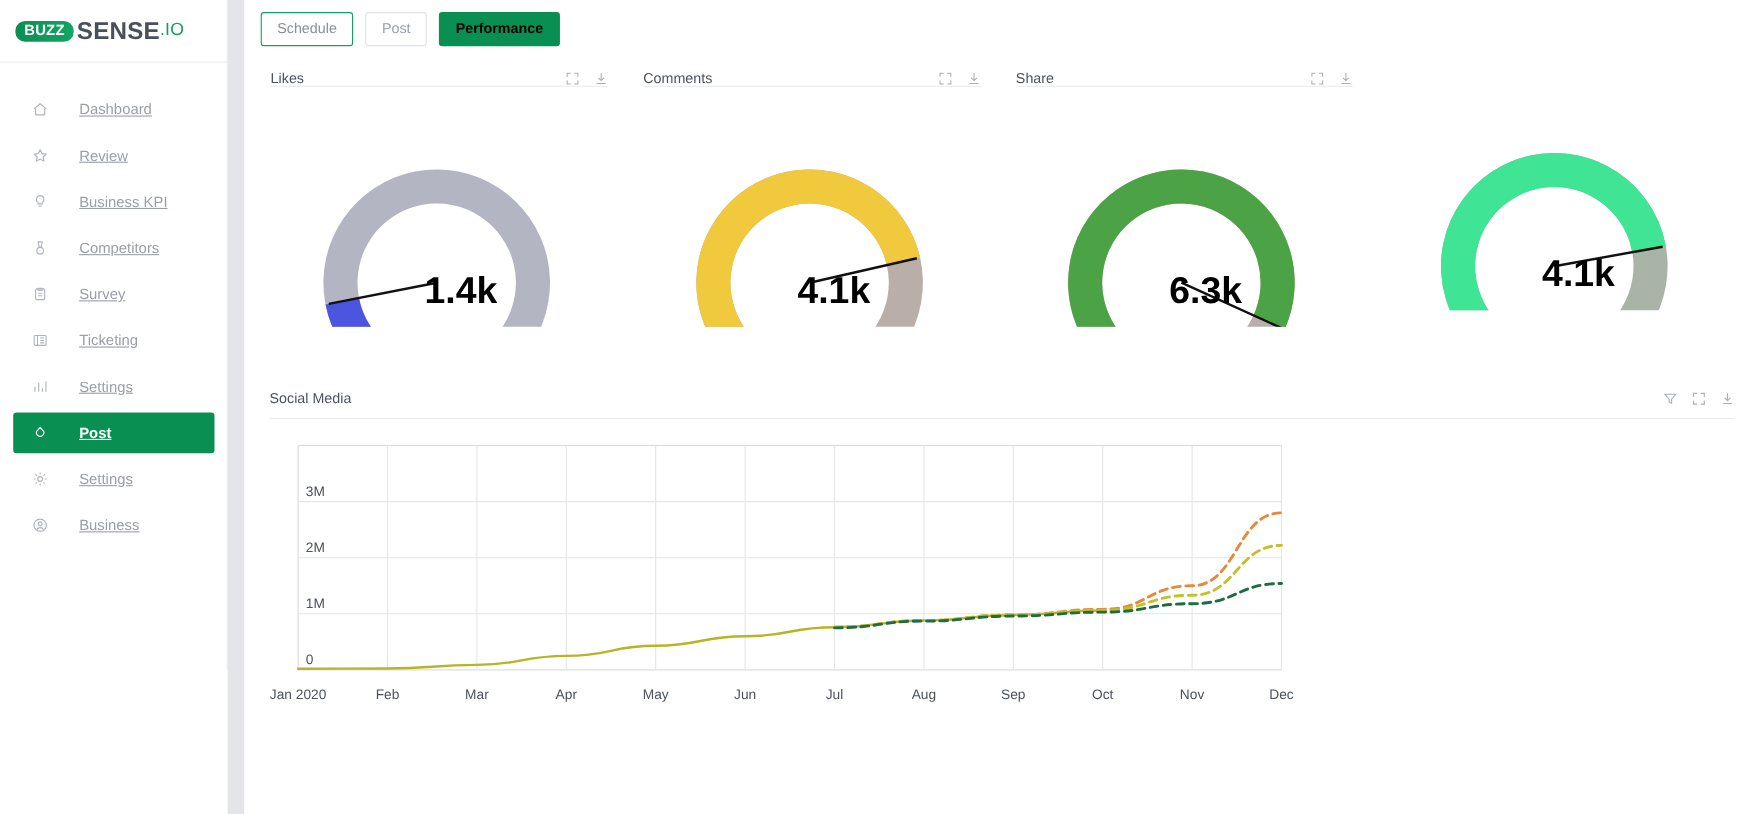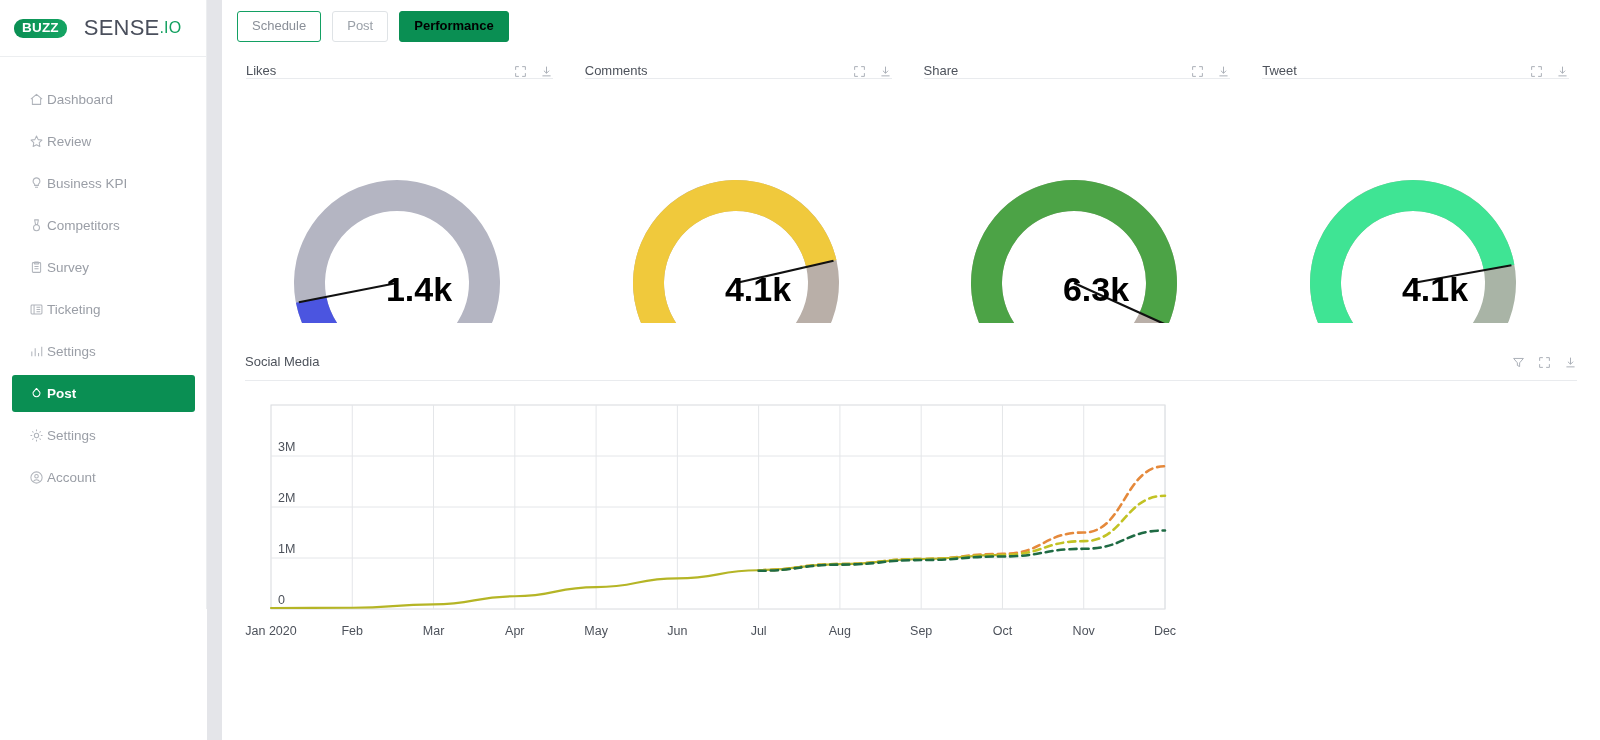--- a/index.html
+++ b/index.html
@@ -34,40 +34,41 @@
     font-weight: bold;
     letter-spacing: .2px;
     padding: 2px 8px 3px 8px;
     border-radius: 9px;
     line-height: 14px;
   }
   .logo-sense {
     font-size: 22px;
     color: #4a4f5c;
     letter-spacing: .2px;
-    font-weight: 400;
-    margin-left: 17px;
+    font-weight: 700;
+    margin-left: 3px;
   }
   .logo-io {
     font-size: 16px;
     color: #12a05f;
     letter-spacing: .2px;
     font-weight: 400;
   }
   .nav { padding-top: 24px; }
   .nav-item {
     display: flex; align-items: center;
     height: 37px;
     margin: 0 11px 5px 12px;
     padding-left: 17px;
     border-radius: 3px;
     color: #9a9ea6;
     font-size: 13.5px;
     cursor: pointer;
-    gap: 3px;
+    gap: 28px;
+    text-decoration: underline;
   }
   .nav-item .ic {
     width: 15px; height: 15px;
     display: inline-flex; align-items: center; justify-content: center;
     color: #b0b4bb;
     flex: 0 0 15px;
   }
   .nav-item.active {
     background: #0a8f53;
     color: #ffffff;
@@ -129,21 +130,21 @@
   }
   .card-icons { margin-left: auto; display: flex; gap: 13px; align-items: center; }
   .icon-btn {
     width: 13px; height: 13px;
     color: #a9aeb6;
     display: inline-flex; align-items: center; justify-content: center;
     cursor: pointer;
   }
   .gauge-body {
     height: 270px;
-    display: flex; align-items: center; justify-content: center;
+    display: flex; align-items: flex-start; justify-content: center;
     padding-top: 18px;
   }
   .gauge-svg { display: block; }
   .gauge-value {
     font-size: 34px;
     font-weight: bold;
     fill: #000000;
     font-family: "Liberation Sans", sans-serif;
   }
 
@@ -255,21 +256,21 @@
           <span class="nav-label">Settings</span>
         </div>
         <div class="nav-item">
           <span class="ic">
             <svg viewBox="0 0 16 16" width="15" height="15" fill="none" stroke="currentColor" stroke-width="1.1" stroke-linejoin="round">
               <circle cx="8" cy="8" r="6"></circle>
               <circle cx="8" cy="6.6" r="1.9"></circle>
               <path d="M4.6 12.4a3.8 3.8 0 0 1 6.8 0"></path>
             </svg>
           </span>
-          <span class="nav-label">Account</span>
+          <span class="nav-label">Business</span>
         </div>
       </nav>
   </aside>
   <div class="scroll-strip"></div>
 
   <main class="main">
 
     <div class="tabbar" id="tabbar">
         <div class="tab outline-strong">Schedule</div>
         <div class="tab outline-light">Post</div>
@@ -346,35 +347,20 @@
           <div class="gauge-body">
             <svg class="gauge-svg" width="215" height="200" viewBox="0 0 215 200">
               <path d="M29.670568733225437 230.24583108643736 A103 103 0 1 1 180.32943126677463 230.2458310864373 L157.6574665165803 209.10388192449986 A72 72 0 1 0 52.34253348341973 209.1038819244999 Z" fill="#b9afa8"></path>
               <path d="M29.670568733225437 230.24583108643736 A103 103 0 1 1 198.8152640149438 202.51701115796348 L170.57960202986362 189.72062915896475 A72 72 0 1 0 52.34253348341973 209.1038819244999 Z" fill="#4ca346"></path>
               <line x1="105" y1="160" x2="196.0827805970328" y2="201.2786516096733" stroke="#111" stroke-width="2.2"></line>
               <text class="gauge-value" x="127" y="178" text-anchor="middle">6.3k</text>
             </svg>
           </div>
         </div>
         <div class="gauge-card">
-          <div class="card-head">
-            <span class="card-title">Tweet</span>
-            <span class="card-icons">
-              <span class="icon-btn">
-                <svg viewBox="0 0 16 16" width="13" height="13" fill="none" stroke="currentColor" stroke-width="1.2">
-                  <path d="M2 6V2h4M14 6V2h-4M2 10v4h4M14 10v4h-4"></path>
-                </svg>
-              </span>
-              <span class="icon-btn">
-                <svg viewBox="0 0 16 16" width="13" height="13" fill="none" stroke="currentColor" stroke-width="1.2">
-                  <path d="M8 2v8M4.8 7l3.2 3.2L11.2 7M3 13.4h10"></path>
-                </svg>
-              </span>
-            </span>
-          </div>
           <div class="gauge-body">
             <svg class="gauge-svg" width="215" height="200" viewBox="0 0 215 200">
               <path d="M29.670568733225437 230.24583108643736 A103 103 0 1 1 180.32943126677463 230.2458310864373 L157.6574665165803 209.10388192449986 A72 72 0 1 0 52.34253348341973 209.1038819244999 Z" fill="#a9b4a6"></path>
               <path d="M29.670568733225437 230.24583108643736 A103 103 0 1 1 206.3721476208319 141.76027174708284 L175.8620837737854 147.24989869698996 A72 72 0 1 0 52.34253348341973 209.1038819244999 Z" fill="#3fe494"></path>
               <line x1="105" y1="160" x2="203.41956079692417" y2="142.2915259680416" stroke="#111" stroke-width="2.2"></line>
               <text class="gauge-value" x="127" y="178" text-anchor="middle">4.1k</text>
             </svg>
           </div>
         </div>
       </section>

